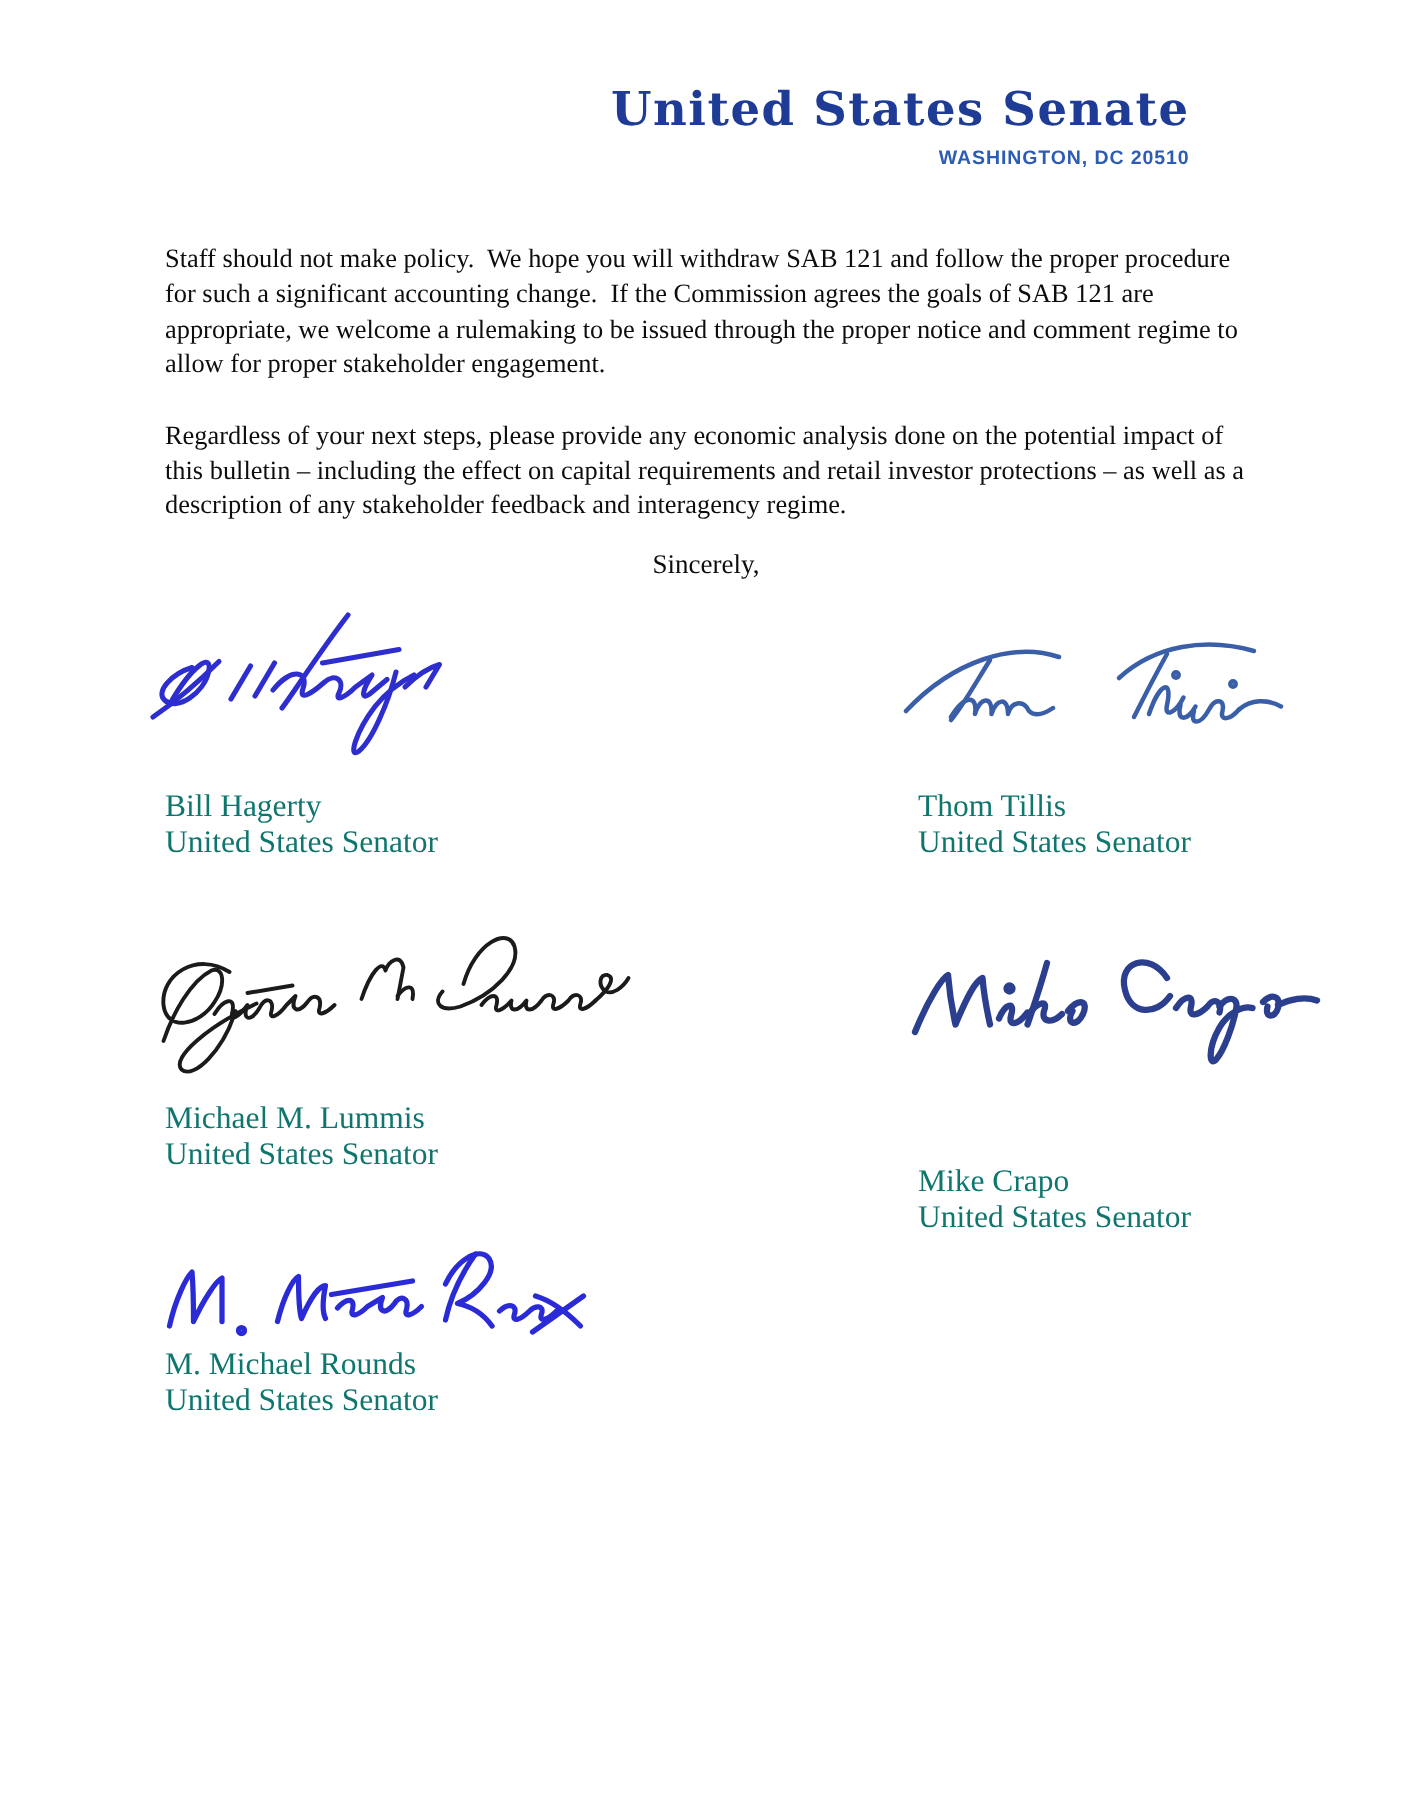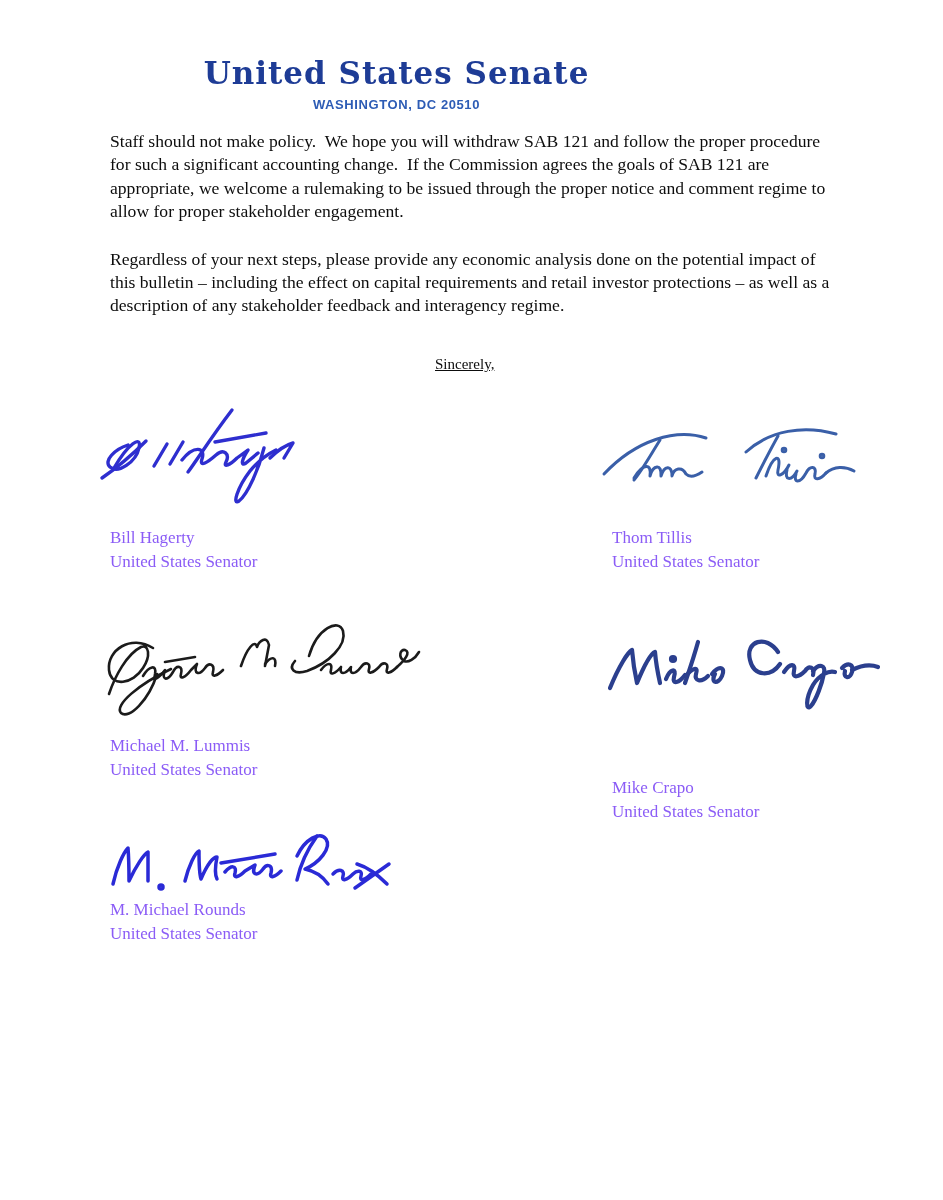--- a/index.html
+++ b/index.html
@@ -6,52 +6,52 @@
   html,body { background:#ffffff; }
   .page {
     position:relative;
     width:943px; height:1200px;
     background:#ffffff;
     font-family:"Liberation Serif", serif;
     color:#111111;
     overflow:hidden;
     margin:0 auto;
   }
-  .letterhead { position:absolute; top:56px; left:0; width:793px; text-align:center; }
+  .letterhead { position:absolute; top:56px; left:0; width:793px; text-align:right; }
   .letterhead-title {
     font-family:"DejaVu Serif", serif;
     font-weight:bold;
     font-size:31px;
     letter-spacing:1px;
     color:#1e3c96;
     line-height:1.1;
   }
   .letterhead-address {
     margin-top:7px;
     font-family:"Liberation Sans", sans-serif;
     font-weight:bold;
     font-size:13px;
     letter-spacing:0.6px;
     color:#2d5cb5;
   }
   .body-text {
     position:absolute; left:110px; top:130px; width:732px;
     font-size:17.6px; line-height:23.4px; color:#0d0d0d;
   }
-  .para { white-space:pre-wrap; }
+  .para { white-space:pre-wrap;margin-top:31px; }
   .para + .para { margin-top:24px; }
   .sincerely {
-    position:absolute; left:435px; top:356px;
-    font-size:15px; color:#0d0d0d;text-decoration:underline;
+    position:absolute; left:435px; top:366px;
+    font-size:18px; color:#0d0d0d;
   }
   .sig { position:absolute; }
   .sig svg { display:block; }
   .name-block {
     position:absolute;
-    font-size:17px; line-height:23.6px; color:#8b5cf6;
+    font-size:21px; line-height:23.6px; color:#0f766e;
   }
   .name-block .name { display:block; }
   .name-block .title { display:block; }
 </style>
 </head>
 <body>
 
 <div class="page">
 
   <div class="letterhead">

